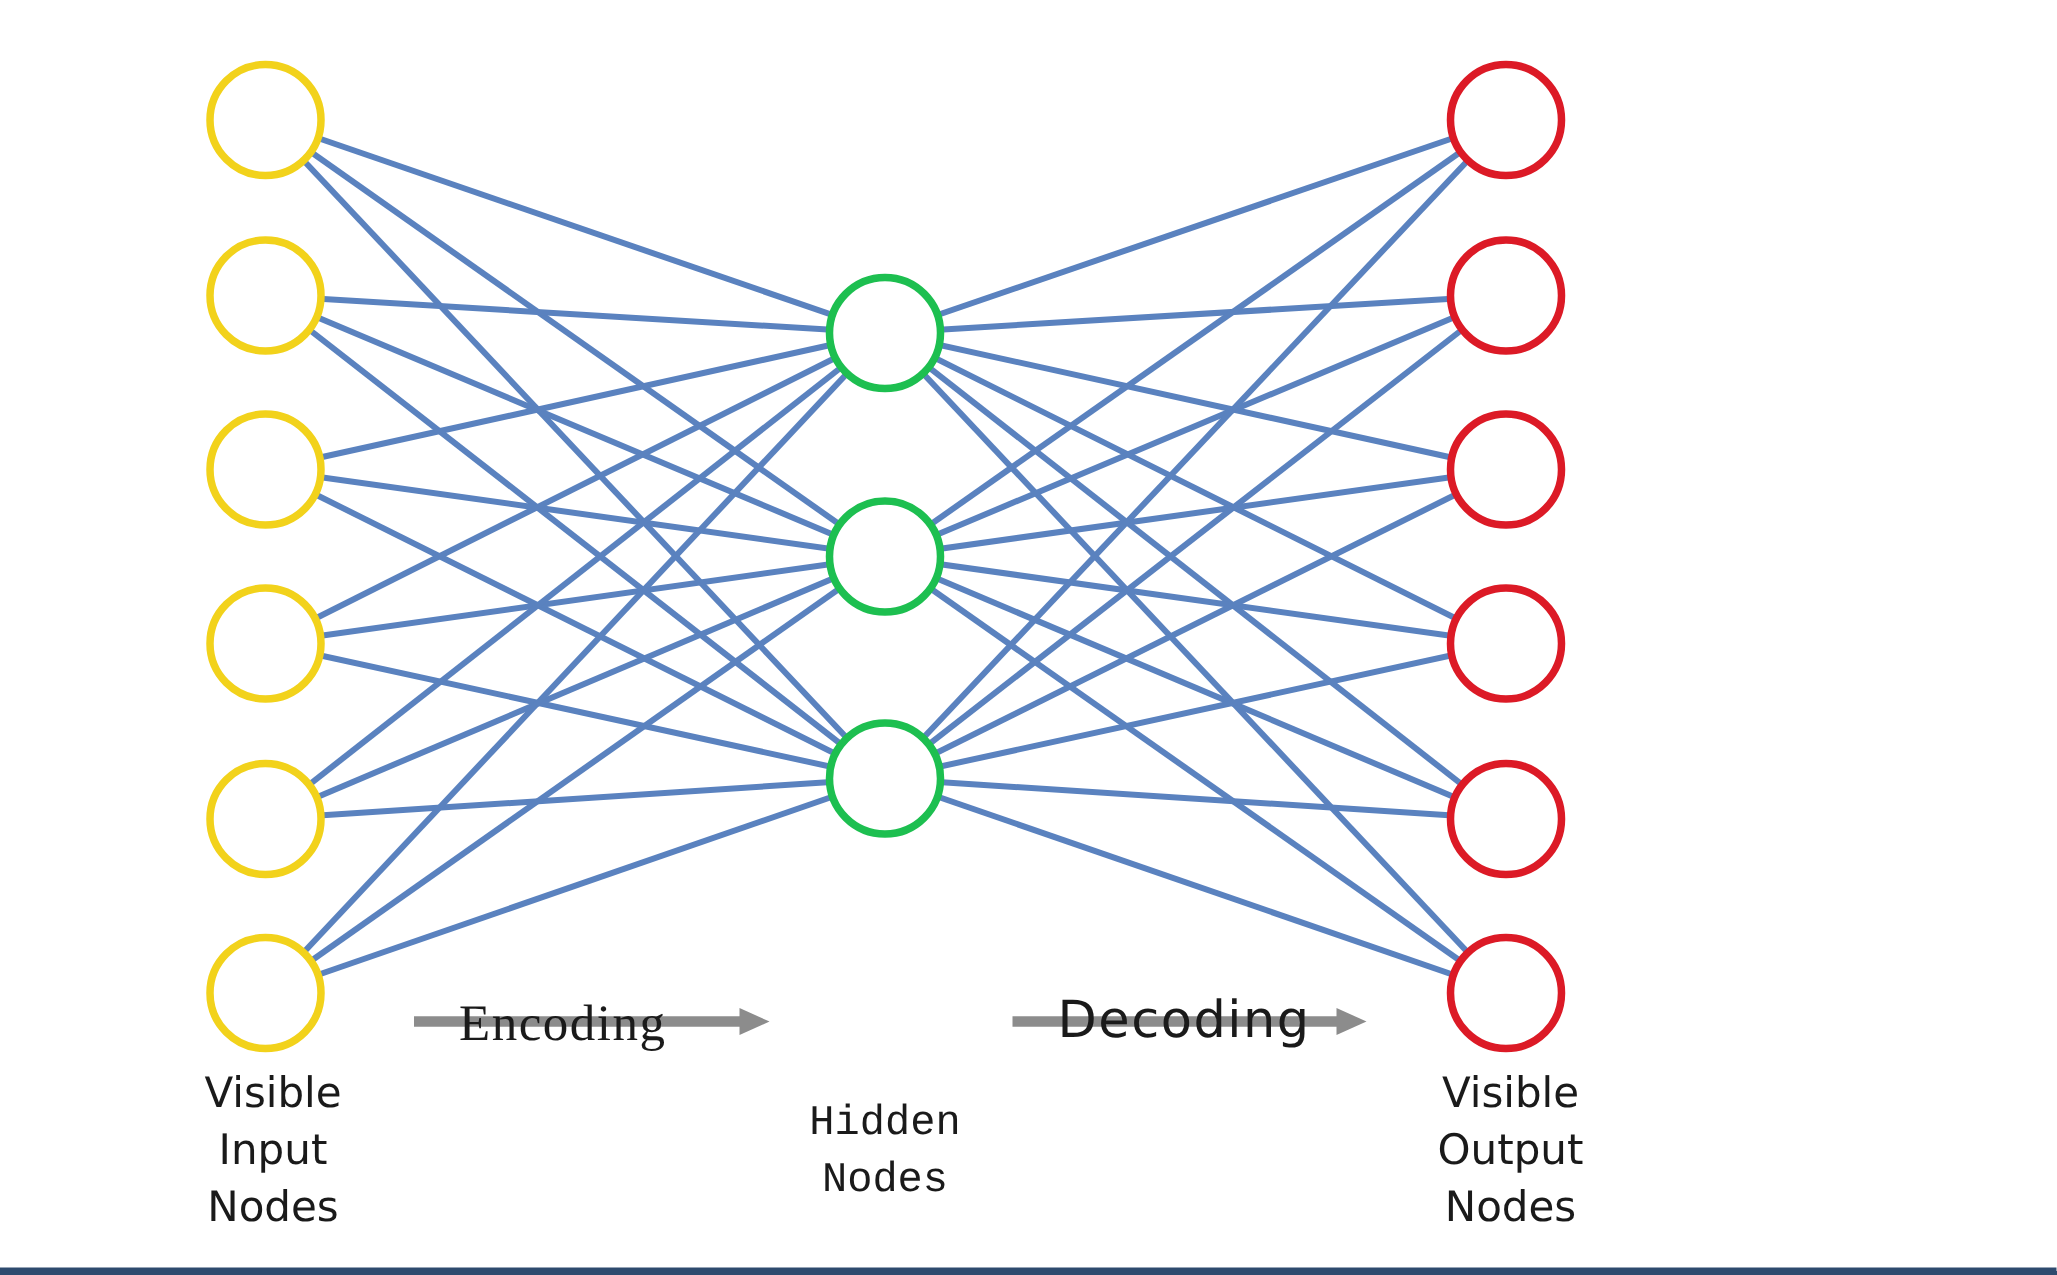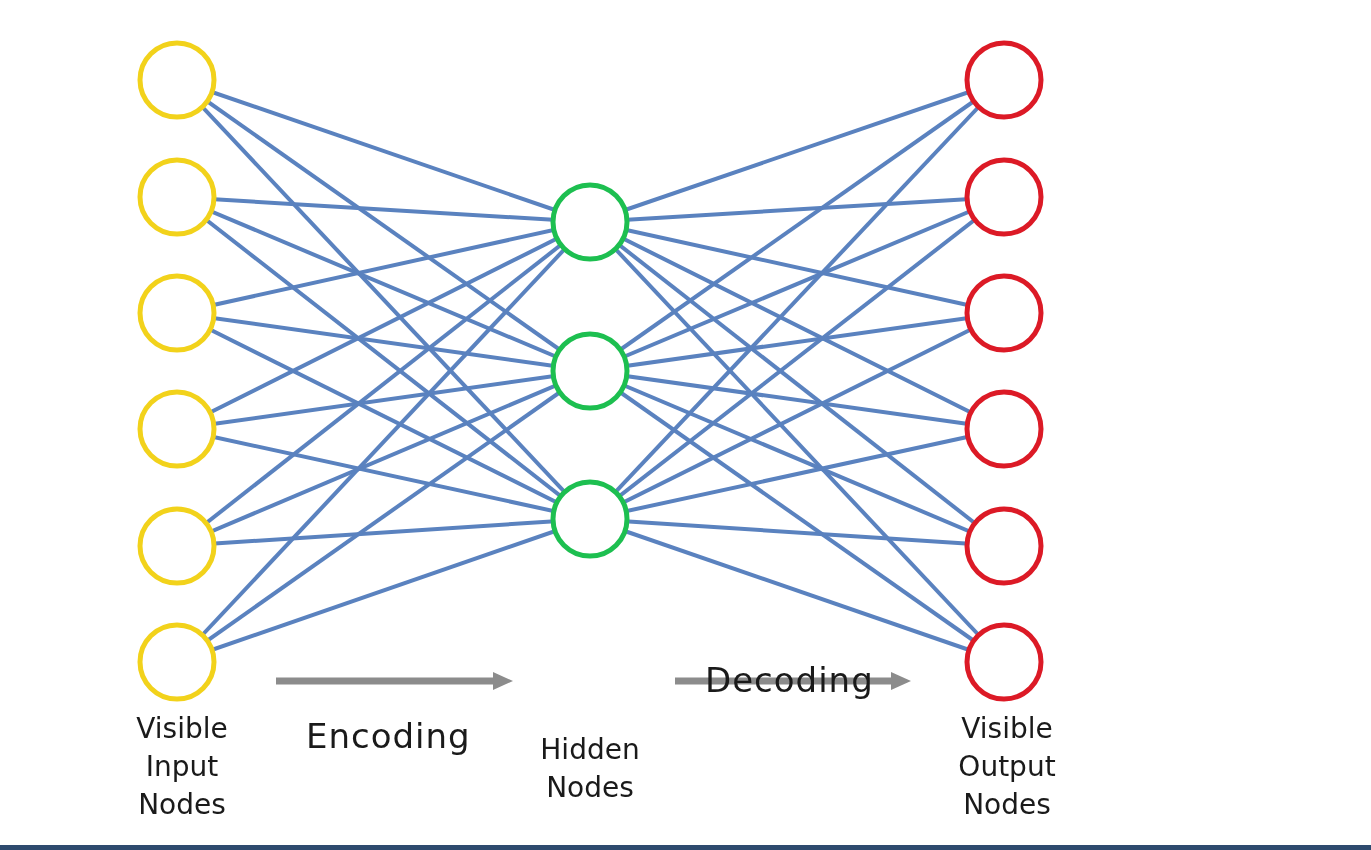--- a/index.html
+++ b/index.html
@@ -69,25 +69,25 @@
       <circle cx="1004" cy="662" r="37" fill="#ffffff" stroke="#dc1a26" stroke-width="5"></circle>
     </g>
   <g id="arrows">
     <line id="enc-line" x1="276" y1="681" x2="495" y2="681" stroke-width="7" stroke="#8c8c8c"></line>
     <polygon id="enc-head" points="493,672 513,681 493,690" fill="#8c8c8c"></polygon>
     <line id="dec-line" x1="675" y1="681" x2="893" y2="681" stroke-width="7" stroke="#8c8c8c"></line>
     <polygon id="dec-head" points="891,672 911,681 891,690" fill="#8c8c8c"></polygon>
   </g>
 </svg>
 
-<div class="arrowlbl" style="left:306px; top:716px;">Encoding</div>
+<div class="arrowlbl" style="left:306px; top:664px;font-family:Liberation Serif, serif;">Encoding</div>
 <div class="arrowlbl" style="left:705px; top:660px;">Decoding</div>
 
 <div class="lbl" style="left:107px; top:710px; width:150px;">Visible
 Input
 Nodes</div>
-<div class="lbl" style="left:515px; top:731px; width:150px;">Hidden
+<div class="lbl" style="left:515px; top:731px; width:150px;font-family:Liberation Mono, monospace;">Hidden
 Nodes</div>
 <div class="lbl" style="left:932px; top:710px; width:150px;">Visible
 Output
 Nodes</div>
 
 <div id="bottom-bar" style="background: rgb(46, 74, 110);"></div>
 
 </body></html>

